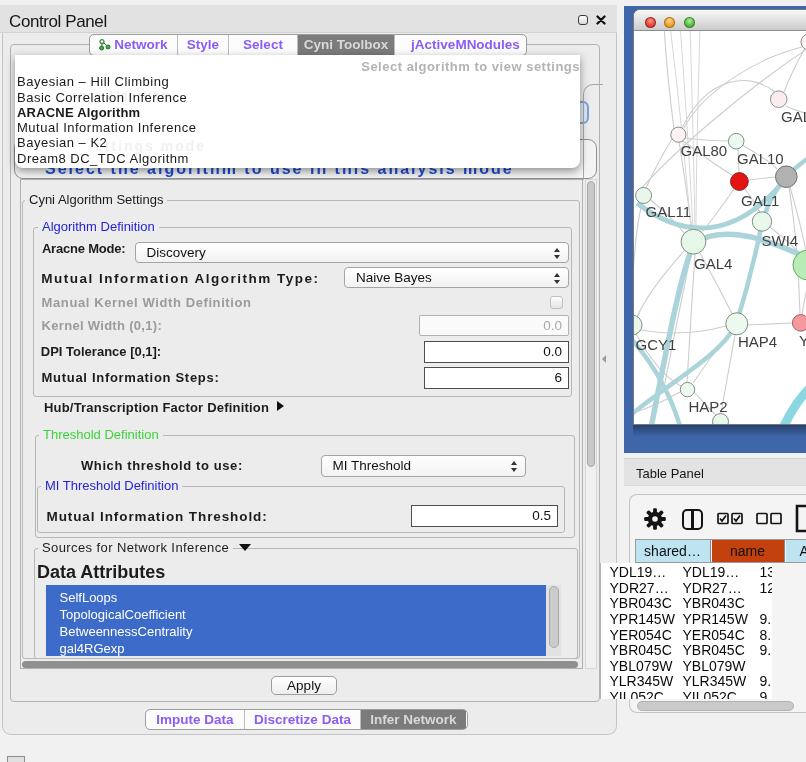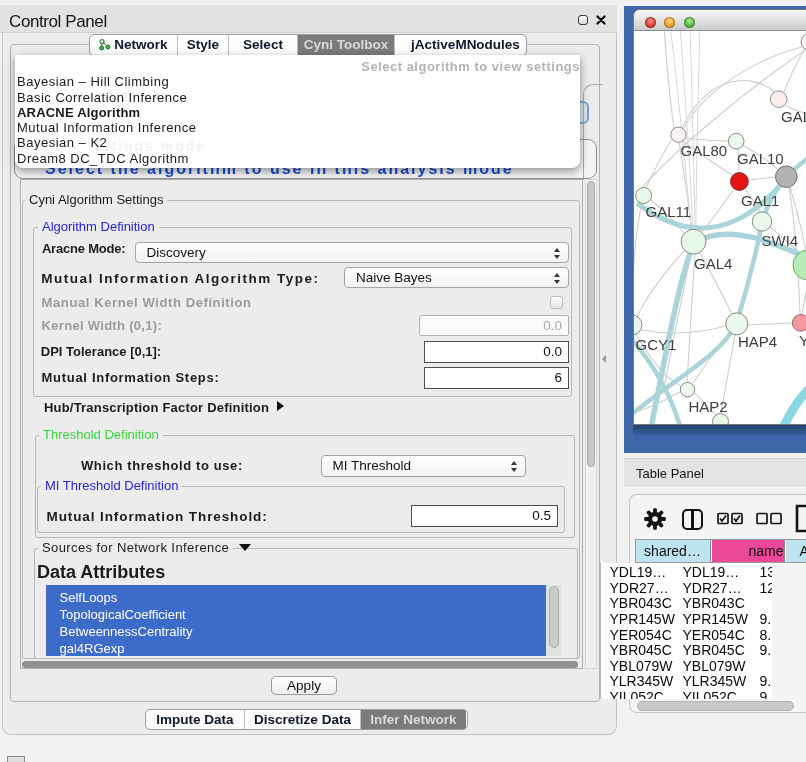--- a/index.html
+++ b/index.html
@@ -5,21 +5,21 @@
 body{position:relative}
 .a{position:absolute}
 .b{font-weight:bold}
 .lbl{position:absolute;font-size:13px;font-weight:bold;color:#1c1c1c;white-space:nowrap;line-height:15px}
 .glbl{position:absolute;font-size:13px;font-weight:bold;color:#9b9b9b;white-space:nowrap;line-height:15px}
 .grp{position:absolute;border:1px solid #b7b7b7;border-radius:3px}
 .gtitle{position:absolute;font-size:13px;background:#ececec;padding:0 4px;white-space:nowrap;line-height:14px;color:#1c1c1c}
 .combo{position:absolute;background:linear-gradient(#ffffff,#f2f2f2);border:1px solid #a4a4a4;border-radius:4px;font-size:13.5px;color:#111;line-height:19px;padding-left:11px;white-space:nowrap}
 .spin{position:absolute;right:7px;top:4px}
 .fld{position:absolute;background:#fff;border:1.5px solid #4e4e4e;font-size:13.5px;color:#111;text-align:right;padding-right:6px;line-height:19px}
-.seg{height:100%;display:inline-block;font-size:13.5px;font-weight:bold;color:#0f172a;text-align:center;border-left:1px solid #bcbcbc;line-height:20px;white-space:nowrap}
+.seg{height:100%;display:inline-block;font-size:13.5px;font-weight:bold;color:#8b5cf6;text-align:center;border-left:1px solid #bcbcbc;line-height:20px;white-space:nowrap}
 .seg:first-child{border-left:none}
 .dark{background:#7b7b7b;color:#d9d9d9}
 .titem{position:absolute;font-size:13px;letter-spacing:0.5px;color:#1a1a1a;white-space:nowrap;line-height:15px}
 </style></head><body>
 
 <div class="a" style="left:2px;top:5px;width:615px;height:730px;background:#ececec;border:1px solid #c4c4c4;border-top:none;border-radius:0 0 9px 9px"></div>
 <div class="a" style="left:0;top:5px;width:617px;height:28px;background:#e2e2e2;border-bottom:1px solid #d2d2d2"></div>
 <div class="a" style="left:9px;top:12px;font-size:17px;letter-spacing:-0.4px;color:#151515">Control Panel</div>
 <div class="a" style="left:578px;top:14.5px;width:10px;height:10px;border:1.6px solid #3a3a3a;border-radius:3px;background:linear-gradient(#fdfdfd,#d8d8d8)"></div>
 <svg class="a" style="left:596px;top:15px" width="10" height="10" viewBox="0 0 10 10">
@@ -248,21 +248,21 @@
       <rect x="15" y="1.5" width="10" height="10" rx="1"></rect>
     </g>
   </svg>
 <svg class="a" style="left:795px;top:504px" width="20" height="29" viewBox="0 0 20 29">
     <path d="M2 2 H12 L18 8 V27 H2 Z" fill="none" stroke="#141414" stroke-width="2.6"></path>
     <path d="M12 2 V8 H18" fill="none" stroke="#141414" stroke-width="2"></path>
   </svg>
 
 <div class="a" style="left:634.5px;top:539px;width:171.5px;height:24px;border:1px solid #9a9a9a;border-right:none">
   <div class="a" style="left:0;top:0;width:75px;height:100%;background:#bee3f1;border-right:1px solid #8a8a8a;text-align:center;font-size:14px;color:#111;line-height:23px">shared…</div>
-  <div class="a" style="left:76px;top:0;width:73px;height:100%;background:#ec4899;border-right:1px solid #8a8a8a;text-align:right;font-size:14px;color:#111;line-height:23px">name</div>
+  <div class="a" style="left:76px;top:0;width:73px;height:100%;background:#c2410c;border-right:1px solid #8a8a8a;text-align:center;font-size:14px;color:#111;line-height:23px">name</div>
   <div class="a" style="left:150px;top:0;width:22px;height:100%;background:#bee3f1;font-size:14px;color:#111;line-height:23px;padding-left:14px;overflow:hidden">A</div>
 </div>
 
 <div class="a" style="left:600px;top:563px;width:171.5px;height:136px;background:#fff;border-left:1px solid #b5b5b5;overflow:hidden;font-size:14px;color:#0a0a0a">
   <div class="a" style="left:8.5px;top:2.3px;line-height:15.6px">YDL19…<br>YDR27…<br>YBR043C<br>YPR145W<br>YER054C<br>YBR045C<br>YBL079W<br>YLR345W<br>YIL052C</div>
   <div class="a" style="left:81.5px;top:2.3px;line-height:15.6px">YDL19…<br>YDR27…<br>YBR043C<br>YPR145W<br>YER054C<br>YBR045C<br>YBL079W<br>YLR345W<br>YIL052C</div>
   <div class="a" style="left:158.5px;top:2.3px;line-height:15.6px">13<br>12<br>&nbsp;<br>9.<br>8.<br>9.<br>&nbsp;<br>9.<br>9.</div>
 </div>
 
 <div class="a" style="left:637.4px;top:700.8px;width:157px;height:10.5px;background:#c9c9c9;border:1px solid #b2b2b2;border-radius:5px"></div>

